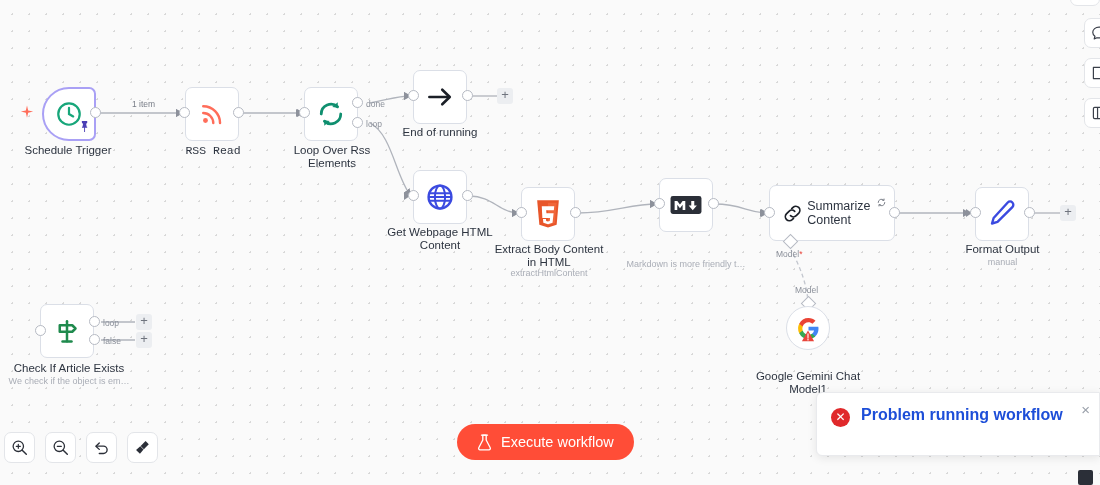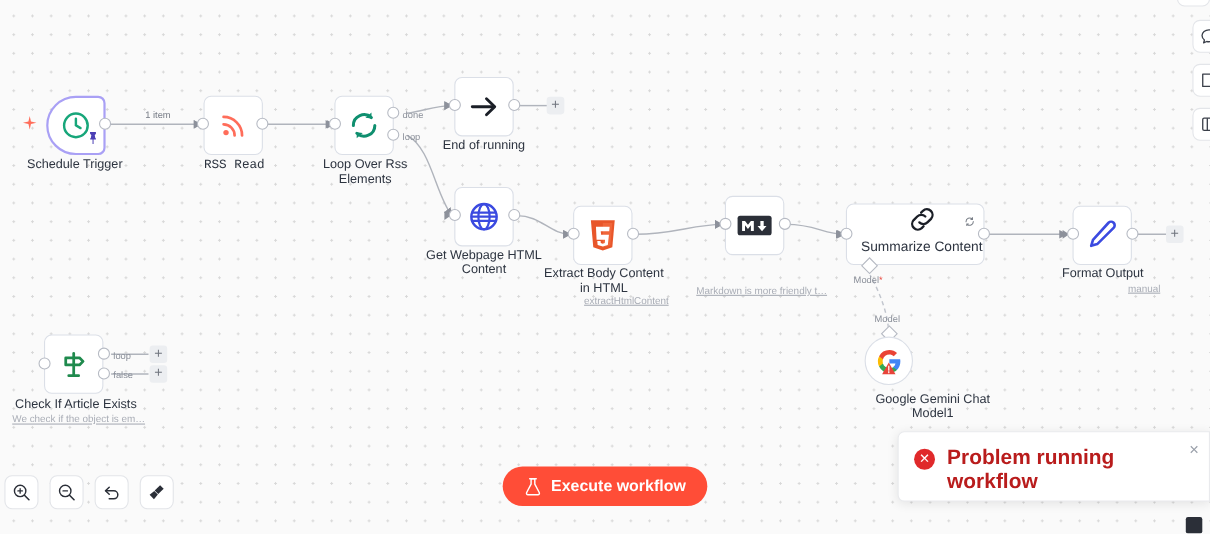--- a/index.html
+++ b/index.html
@@ -32,46 +32,45 @@
   }
   .node.sq { width: 54px; height: 54px; }
   .node.selected {
     border: 2px solid #a9a0f5;
     border-top-left-radius: 28px;
     border-bottom-left-radius: 28px;
   }
   .node.wide {
     width: 126px; height: 56px;
     justify-content: flex-start;
-    padding-left: 12px; gap: 4px; flex-direction: column;
+    padding-left: 12px; gap: 4px;
   }
   .node.round {
     width: 44px; height: 44px; border-radius: 50%;
   }
 
   .node-title {
     position: absolute;
     text-align: center;
     font-size: 11.5px;
     color: #2d3440;
     line-height: 13px;
     white-space: normal;
     pointer-events: none;
   }
   .node-sub {
     position: absolute;
-    text-align: right;
+    text-align: center;
     font-size: 9px;
     color: #a9adb6;
     line-height: 11px;
     white-space: nowrap;
     overflow: hidden;
     text-overflow: ellipsis;
     pointer-events: none;
-    text-decoration: underline;
   }
   .inline-title {
     font-size: 12.5px; color: #2d3440; line-height: 14px;
   }
 
   
   .port {
     position: absolute;
     width: 11px; height: 11px;
     border-radius: 50%;
@@ -128,21 +127,21 @@
   }
 
   
   #execute-btn {
     position: absolute; left: 457px; bottom: 25px;
     height: 36px; padding: 0 20px;
     background: #ff4d37;
     color: #ffffff;
     border: none; border-radius: 18px;
     display: flex; align-items: center; gap: 9px;
-    font-size: 14.5px; font-weight: bold;
+    font-size: 14.5px; font-weight: normal;
     font-family: "Liberation Sans", sans-serif;
   }
 
   
   #toast {
     position: absolute; left: 816px; top: 392px;
     width: 284px; height: 64px;
     background: #ffffff;
     border: 1px solid #e9eaed;
     border-radius: 6px 0 0 6px;
@@ -151,21 +150,21 @@
     padding: 13px 14px;
     gap: 11px;
   }
   #toast .err-circle {
     flex: 0 0 auto;
     width: 19px; height: 19px; border-radius: 50%;
     background: #e0292b; color: #fff;
     font-size: 12px; line-height: 19px; text-align: center;
     margin-top: 2px;
   }
-  #toast .t-title { font-size: 19px; font-weight: bold; color: #b91c1c; }
+  #toast .t-title { font-size: 16px; font-weight: bold; color: #1d4ed8; }
   #toast .t-msg { font-size: 13px; font-style: italic; color: #2c313b; margin-top: 4px; }
   #toast .t-close {
     position: absolute; right: 9px; top: 9px;
     color: #9aa0aa; font-size: 15px; line-height: 15px;
   }
 
   
   #right-rail { position: absolute; right: 0; top: 0; width: 22px; }
   .rail-btn {
     width: 30px; height: 30px;
@@ -352,21 +351,21 @@
       <path d="M6.41 13.91a5.99 5.99 0 0 1 0-3.82V7.51H3.07a10 10 0 0 0 0 8.98l3.34-2.58z" fill="#fbbc05"></path>
       <path d="M12 5.98c1.47 0 2.79.51 3.83 1.5l2.86-2.86C16.96 2.99 14.7 2 12 2a9.99 9.99 0 0 0-8.93 5.51l3.34 2.58C7.2 7.73 9.4 5.98 12 5.98z" fill="#ea4335"></path>
     </svg>
     <span style="position:absolute; bottom:3px; left:50%; transform:translateX(-50%);">
       <svg width="13" height="12" viewBox="0 0 14 13">
           <path d="M7 0.6 L13.6 12.2 H0.4 Z" fill="#e8443a"></path>
           <path d="M7 4.2v4M7 9.6v1.1" stroke="#ffffff" stroke-width="1.2" stroke-linecap="round"></path>
         </svg>
     </span>
   </div>
-  <div class="node-title" style="left:748px; top:357px; width:120px;margin-left:40px;">Google Gemini Chat Model1</div>
+  <div class="node-title" style="left:748px; top:370px; width:120px;">Google Gemini Chat Model1</div>
 
   <div class="node sq" style="left:975px; top:187px;">
     <svg width="30" height="30" viewBox="0 0 24 24">
       <path d="M16.6 2.8a2.6 2.6 0 0 1 3.7 3.7L8.4 18.3 4 19.6l1.3-4.4z" fill="none" stroke="#3b4ae0" stroke-width="1.9" stroke-linejoin="round"></path>
     </svg>
   </div>
   <div class="arrow-in" style="left:966px; top:209px;"></div>
   <div class="port" style="left:970px; top:207px;"></div>
   <div class="port" style="left:1024px; top:207px;"></div>
   <div class="plus-btn" style="left:1060px; top:205px;">+</div>

